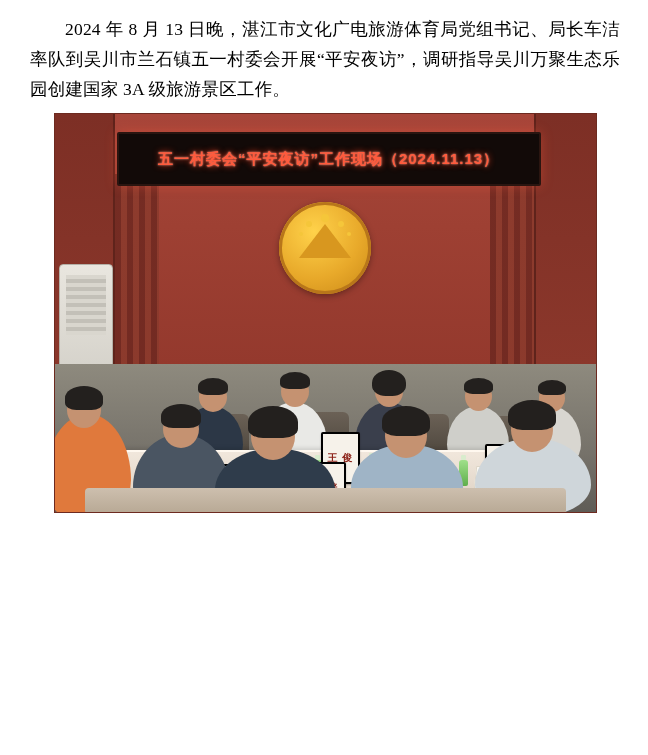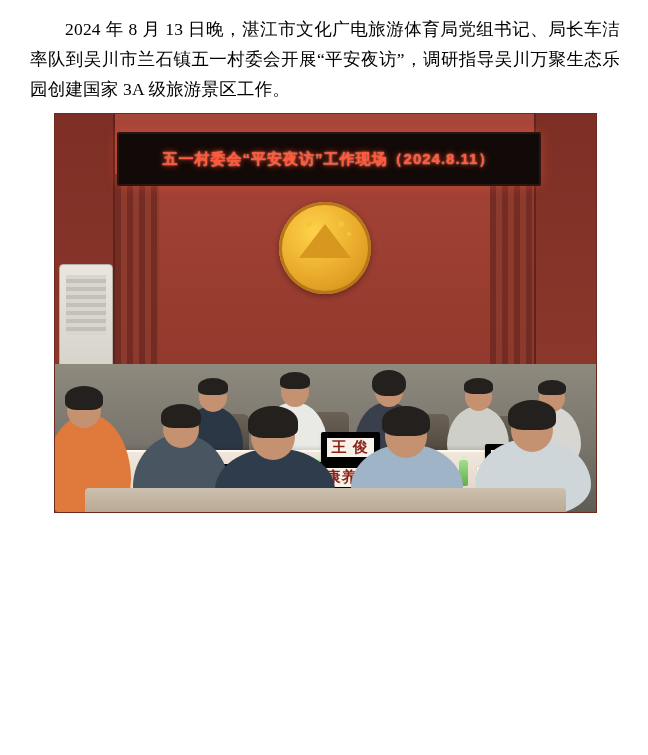--- a/index.html
+++ b/index.html
@@ -173,27 +173,27 @@
     background: #c59271;
   }
   .hair {
     position: absolute;
     border-radius: 50% 50% 30% 30%;
     background: #23201e;
   }
   .nametag {
     position: absolute;
     background: #f6f2ea;
-    border: 6px solid #000000;
+    border: 2px solid #000000;
     border-radius: 2px;
     color: #8a1f15;
-    font-size: 15px;
+    font-size: 10px;
     font-weight: bold;
     font-family: "Liberation Sans", sans-serif;
-    padding: 0 5px;
+    padding: 17px 5px;
     white-space: nowrap;
     box-shadow: 0 1px 2px rgba(0,0,0,0.25);
     letter-spacing: 1px;
   }
   .bottle {
     position: absolute;
     width: 9px; height: 26px;
     background: linear-gradient(180deg,#9fe08a,#5fae4c);
     border-radius: 3px 3px 2px 2px;
   }
@@ -227,21 +227,21 @@
   <div class="photo-wrap">
     <div class="photo">
 
       <div class="wall-back"></div>
       <div class="wall-panel-l"></div>
       <div class="wall-panel-r"></div>
       <div class="curtain-l"></div>
       <div class="curtain-r"></div>
 
       <div class="led-banner">
-        <span class="led-text">五一村委会“平安夜访”工作现场（2024.8.11）</span>
+        <span class="led-text">五一村委会“平安夜访”工作现场（2024.11.13）</span>
       </div>
 
       <div class="emblem"></div>
 
       <div class="ac-unit"></div>
 
       <div class="floor-real"></div>
 
       <div class="chair-back" style="left:150px; top:300px; width:44px; height:42px;"></div>
       <div class="chair-back" style="left:250px; top:298px; width:44px; height:44px;"></div>

